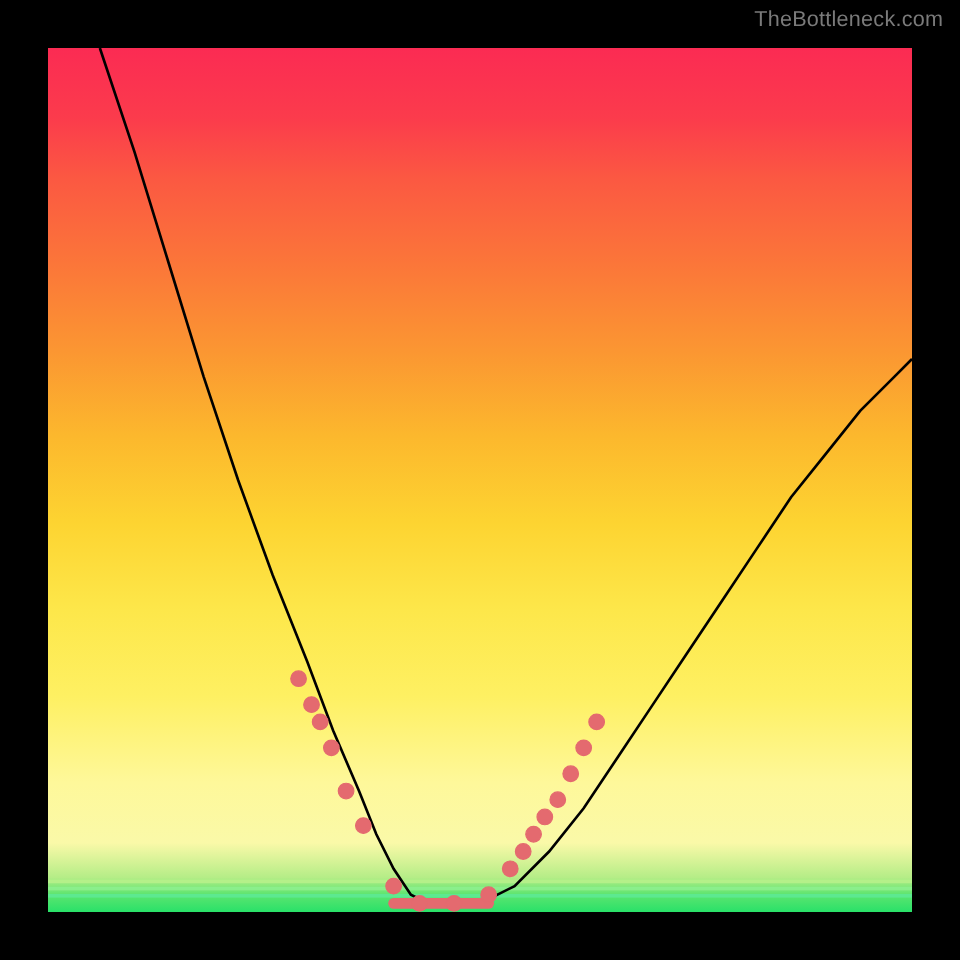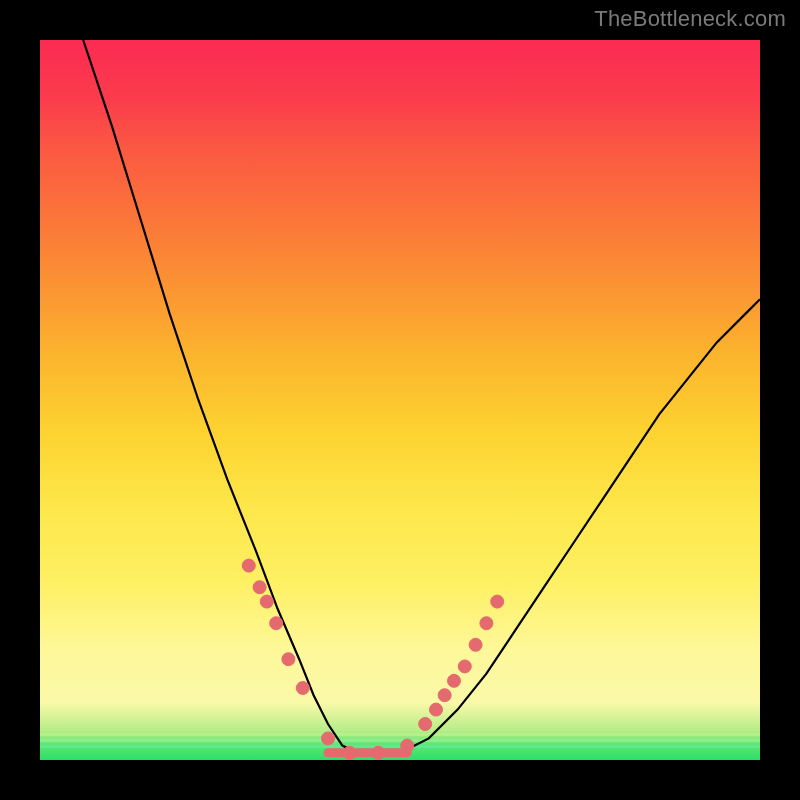--- a/index.html
+++ b/index.html
@@ -45,21 +45,21 @@
     left: 0;
     right: 0;
     height: 3px;
     opacity: 0.9;
   }
   .watermark {
     position: absolute;
     top: 6px;
     right: 14px;
     color: #7a7a7a;
-    font-size: 22px;
+    font-size: 18px;
     font-weight: 500;
     letter-spacing: 0.2px;
     font-family: Arial, Helvetica, sans-serif;
   }
   svg.curve {
     position: absolute;
     left: 0;
     top: 0;
     width: 720px;
     height: 720px;

